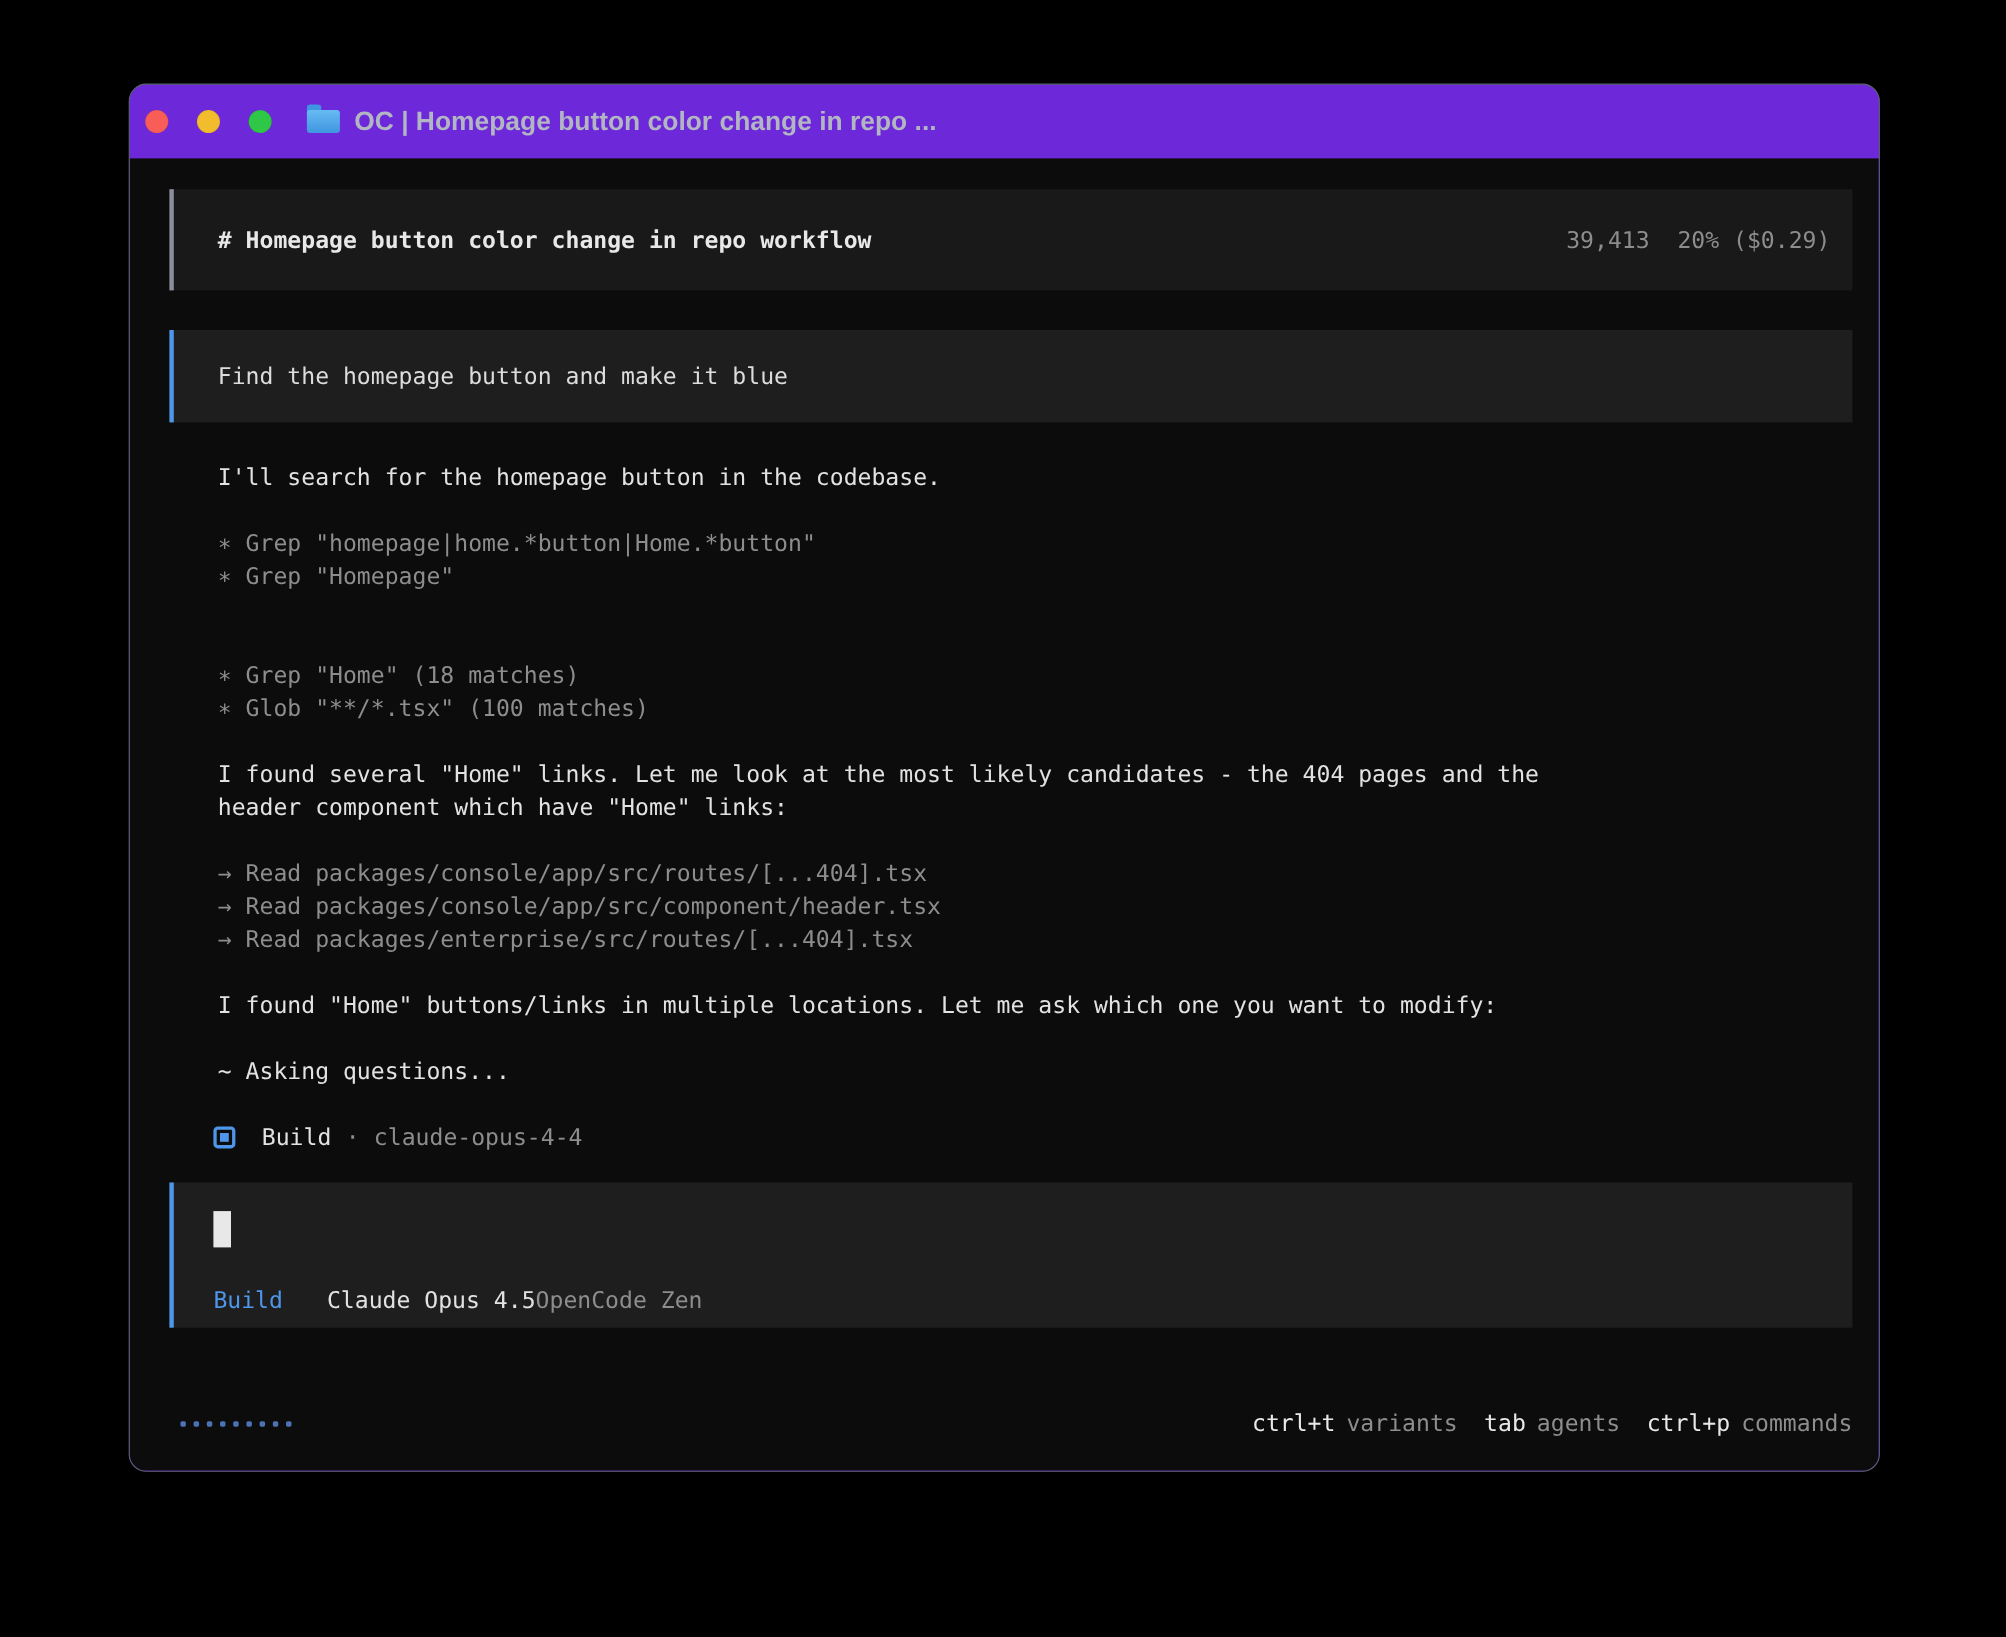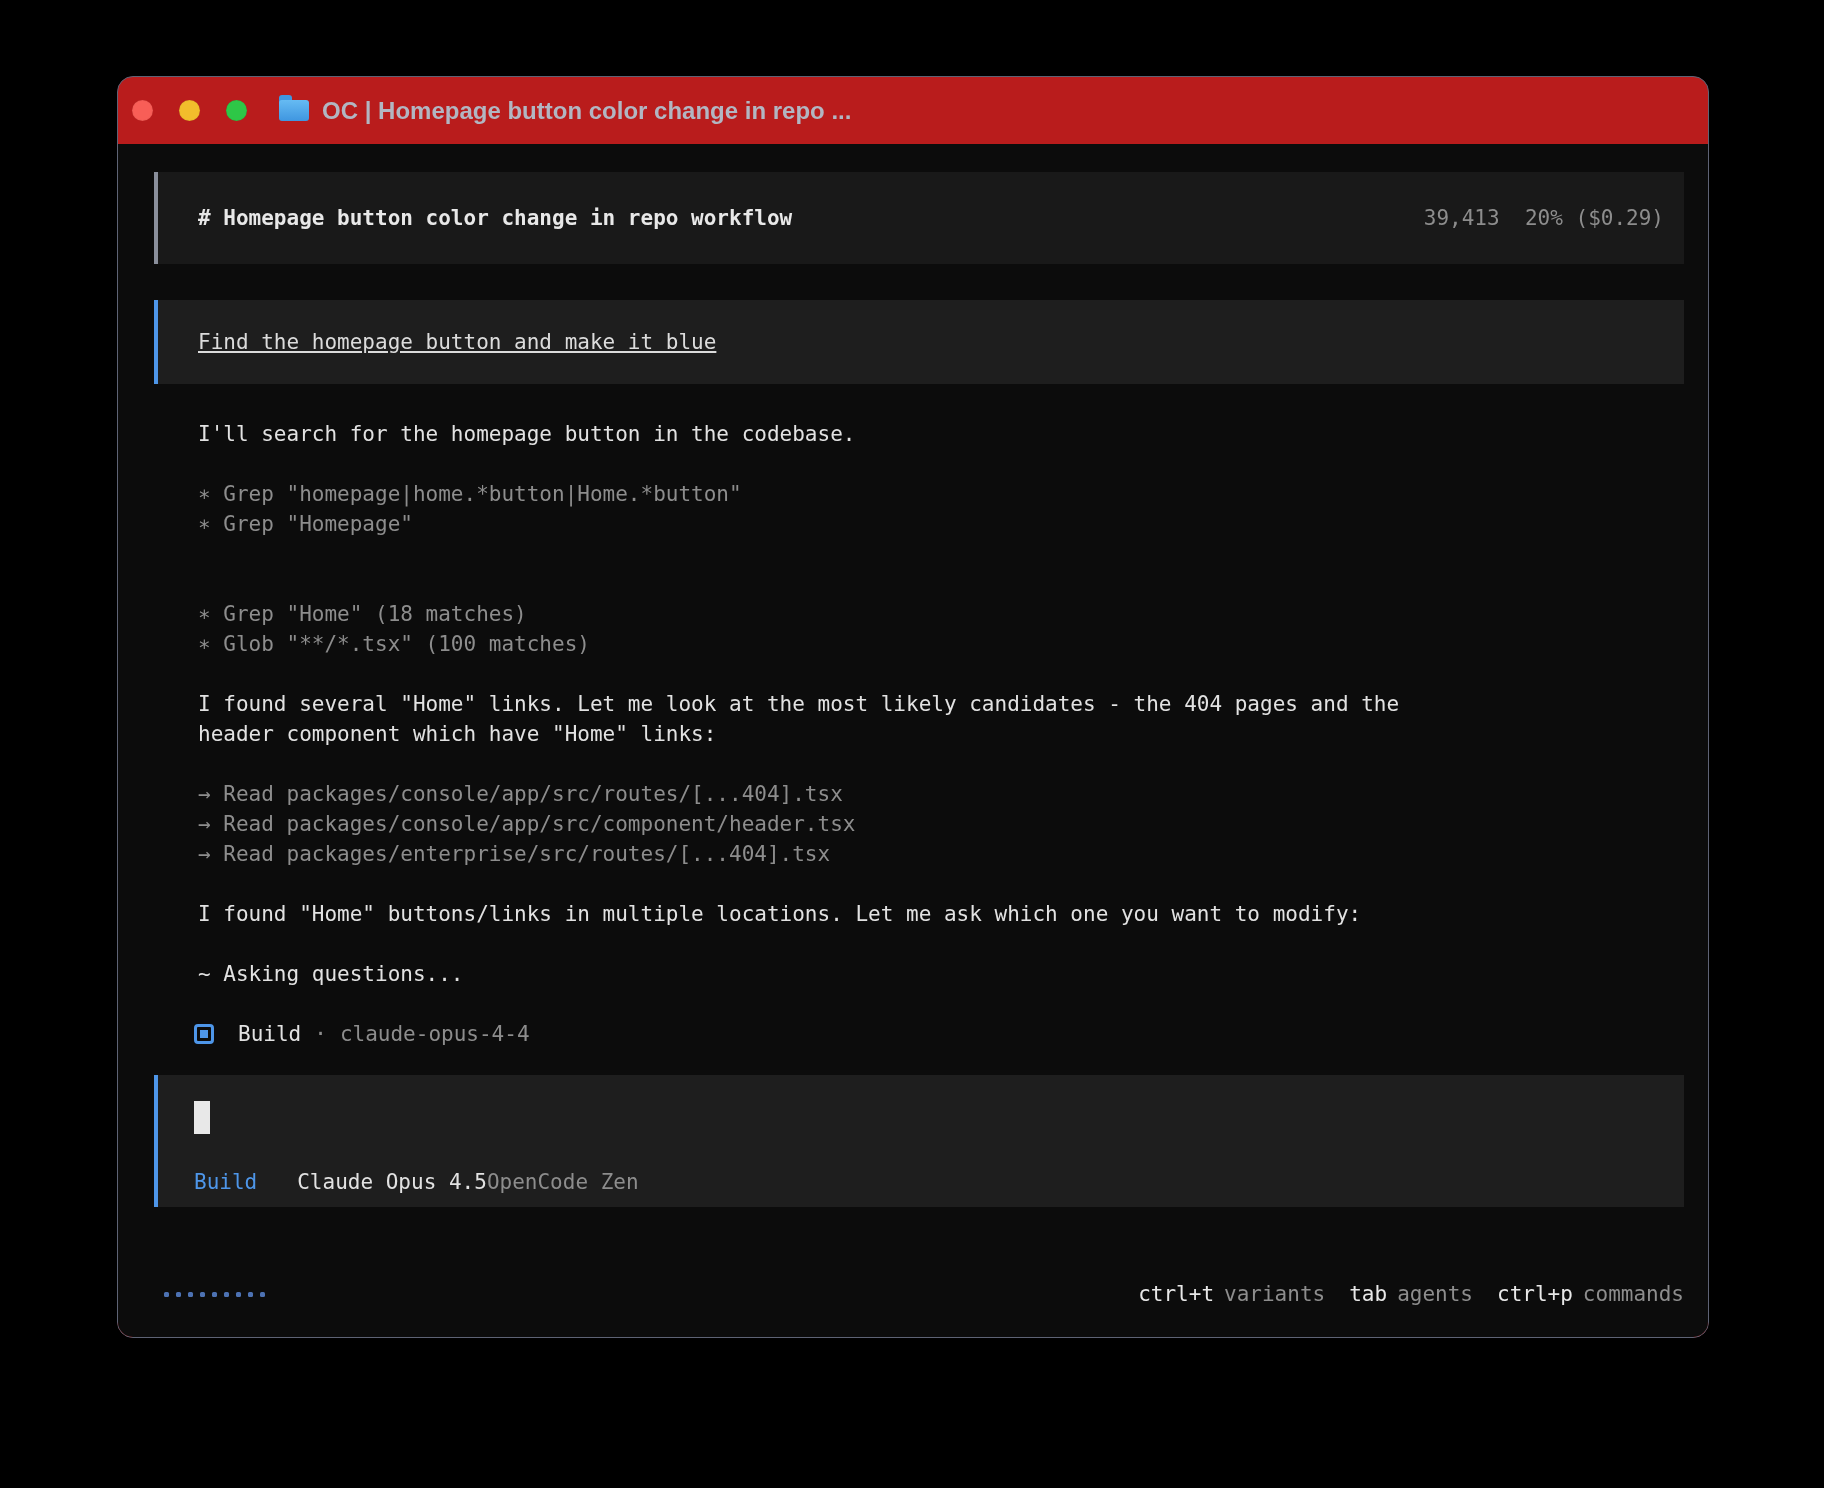--- a/index.html
+++ b/index.html
@@ -3,21 +3,21 @@
 <meta charset="utf-8">
 <style>
   html,body{margin:0;padding:0;}
   body{
     width:1824px;height:1488px;position:relative;
     background:#000;overflow:hidden;
     font-family:"DejaVu Sans Mono", monospace;
   }
   .window{
     position:absolute;left:117px;top:76px;width:1592px;height:1262px;
-    background:#b91c1c;border:1px solid #5e6375;border-radius:16px;
+    background:#6d28d9;border:1px solid #5e6375;border-radius:16px;
     box-sizing:border-box;display:flex;flex-direction:column;overflow:hidden;
   }
   
   .titlebar{
     height:67px;flex:0 0 67px;display:flex;align-items:center;
     padding:0 14px;box-sizing:border-box;
     font-family:"Liberation Sans", sans-serif;
   }
   .lights{display:flex;align-items:center;gap:26px;}
   .light{width:21px;height:21px;border-radius:50%;box-shadow:inset 0 0 1px rgba(0,0,0,.25);}
@@ -45,21 +45,21 @@
   .header-panel{
     margin-top:28px;height:92px;border-left:4px solid #8a8f9b;background:#191919;
     box-sizing:border-box;display:flex;align-items:center;justify-content:space-between;
     padding:0 20px 0 40px;
   }
   .session-title{font-weight:bold;color:#e8e8e8;white-space:pre;}
   .session-stats{color:#8d8d8d;white-space:pre;}
   
   .user-panel{
     margin-top:36px;height:84px;display:flex;align-items:center;
-    padding:0 20px 0 40px;color:#dcdcdc;white-space:pre;text-decoration:underline;
+    padding:0 20px 0 40px;color:#dcdcdc;white-space:pre;
   }
   
   .chat{margin:35px 0 0 44px;}
   .line{height:30px;line-height:30px;white-space:pre;}
   
   .build-line{margin:30px 0 0 40px;height:30px;display:flex;align-items:center;white-space:pre;}
   .build-icon{
     width:14px;height:14px;border:3px solid #4e96e9;border-radius:4px;
     display:flex;align-items:center;justify-content:center;margin-right:24px;flex:0 0 auto;
   }

